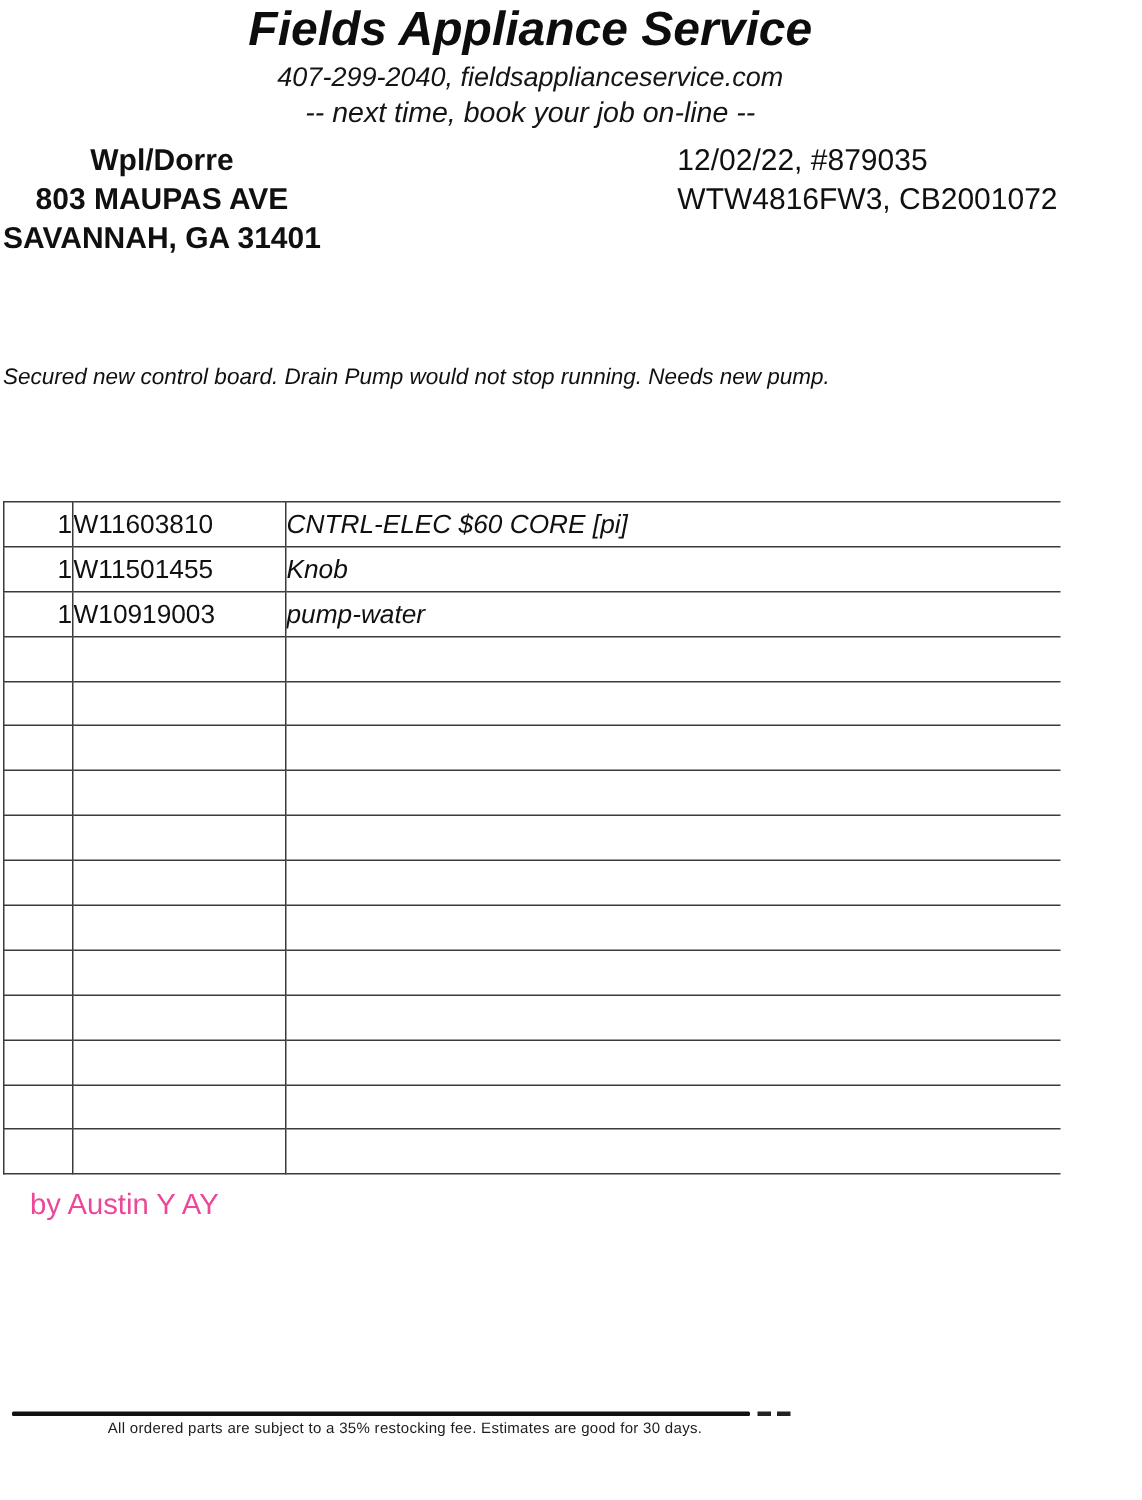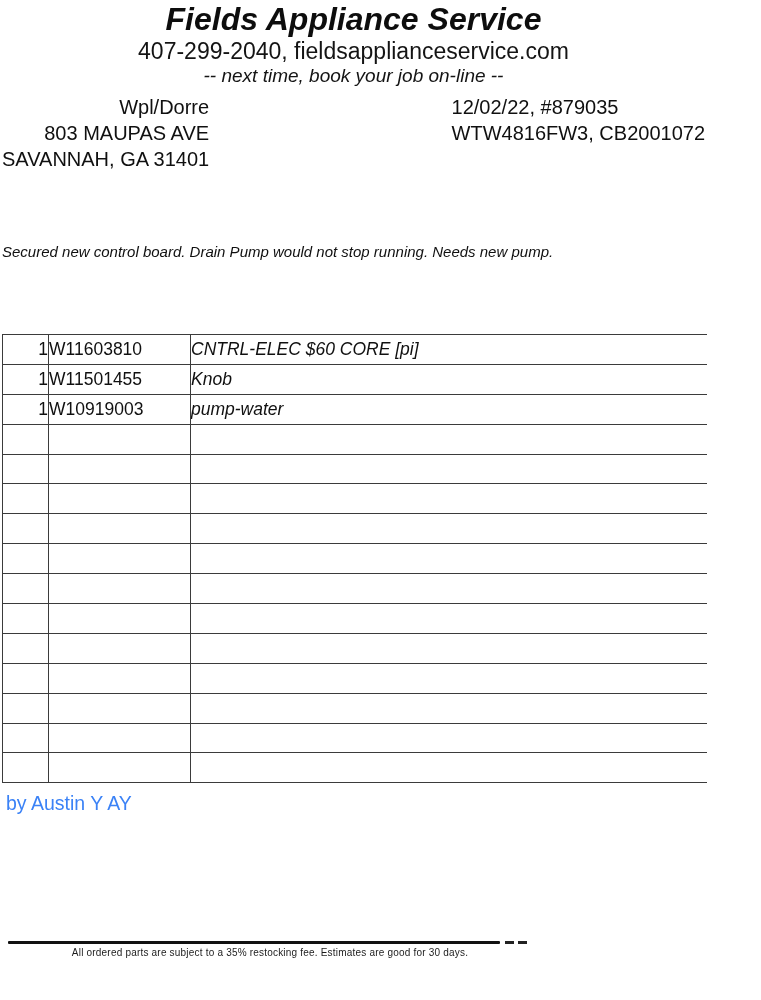--- a/index.html
+++ b/index.html
@@ -28,22 +28,23 @@
     font-weight: bold;
     font-style: italic;
     color: #0d0d0d;
   }
   .sub1 {
     position: absolute;
     top: 38px;
     left: 0;
     width: 100%;
     text-align: center;
-    font-size: 23px;
+    font-size: 18px;
     line-height: 26px;
+    font-style: italic;
     color: #141414;
   }
   .sub2 {
     position: absolute;
     top: 64px;
     left: 0;
     width: 100%;
     text-align: center;
     font-size: 19px;
     line-height: 23px;
@@ -55,21 +56,21 @@
     position: absolute;
     top: 94px;
     left: 2px;
     right: 2px;
     display: flex;
     justify-content: space-between;
     font-size: 20px;
     line-height: 26px;
     color: #101010;
   }
-  .info-left  { text-align: right; }
+  .info-left  { text-align: center; font-weight: bold; }
   .info-right { text-align: left; }
   
   .note {
     position: absolute;
     top: 240px;
     left: 2px;
     right: 2px;
     font-size: 15px;
     line-height: 23px;
     font-style: italic;
@@ -104,24 +105,24 @@
     padding-left: 9px;
   }
   td.col-description {
     padding-left: 10px;
     font-style: italic;
   }
   
   .technician {
     position: absolute;
     top: 791px;
-    left: 6px;
+    left: 20px;
     font-size: 19.5px;
     line-height: 25px;
-    color: #3b82f6;
+    color: #ec4899;
   }
   
   .footer-line {
     position: absolute;
     top: 941px;
     left: 8px;
     width: 492px;
     height: 3px;
     background: #111111;
     border-radius: 1px;

